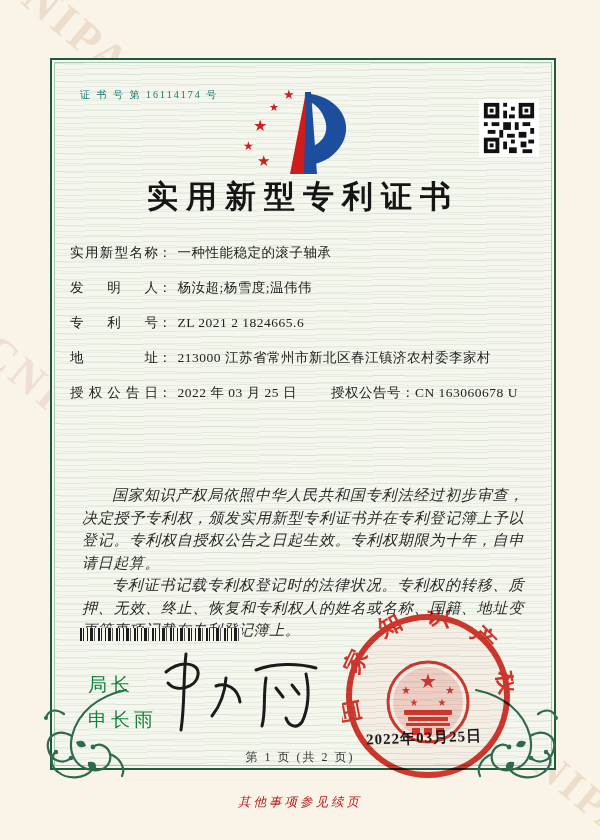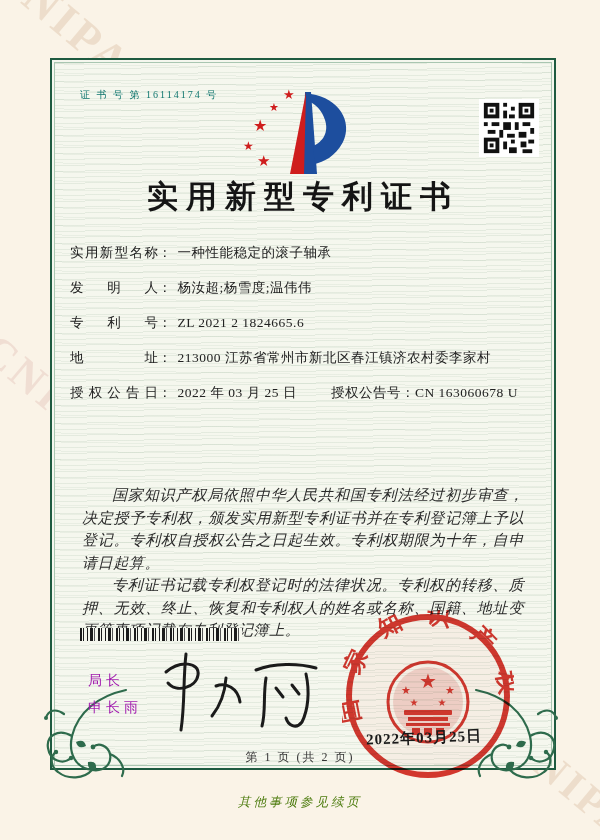--- a/index.html
+++ b/index.html
@@ -47,33 +47,33 @@
   .body-text{position:absolute;left:82px;top:484px;width:442px;font-size:15px;line-height:22.5px;
              color:#2a2a2a;font-style:italic;text-align:justify;}
   .body-text p{margin:0;text-indent:2em;letter-spacing:0.6px;}
 
   .barcode{position:absolute;left:80px;top:628px;width:162px;height:13px;
       background:repeating-linear-gradient(90deg,
         #1c1c1c 0 2px,#f5f7ee 2px 3px,#1c1c1c 3px 4px,#f5f7ee 4px 7px,
         #1c1c1c 7px 8px,#f5f7ee 8px 10px,#1c1c1c 10px 13px,#f5f7ee 13px 14px,
         #555 14px 15px,#f5f7ee 15px 18px);}
 
-  .officer{position:absolute;left:88px;top:672px;font-size:14px;color:#a21caf;letter-spacing:4px;}
+  .officer{position:absolute;left:88px;top:672px;font-size:19px;color:#15803d;letter-spacing:4px;}
   .officer div{margin-bottom:9px;}
   .signature{position:absolute;left:150px;top:648px;width:185px;height:92px;}
 
   .seal{position:absolute;left:342px;top:610px;width:172px;height:172px;opacity:0.92;
         mix-blend-mode:multiply;}
   .seal-date{position:absolute;left:366px;top:728px;width:150px;font-size:15px;color:#1a1a1a;
         letter-spacing:1px;transform:rotate(-2deg);font-weight:bold;}
 
   .page-no{position:absolute;left:0;top:749px;width:100%;text-align:center;font-size:12px;
         color:#333;letter-spacing:2px;}
   .continuation{position:absolute;left:0;top:794px;width:100%;text-align:center;font-size:12.5px;
-        color:#4d7c0f;letter-spacing:3px;font-style:italic;}
+        color:#b91c1c;letter-spacing:3px;font-style:italic;}
 </style>
 </head>
 <body>
 
 <div class="page">
 
   <span class="wm tan" style="left:-18px;top:-8px;font-size:46px;">CNIPA</span>
   <span class="wm pink" style="left:200px;top:108px;font-size:40px;">CNIPA</span>
   <span class="wm green" style="left:362px;top:252px;font-size:48px;">CNIPA</span>
   <span class="wm pink" style="left:-30px;top:368px;font-size:44px;">CNIPA</span>

